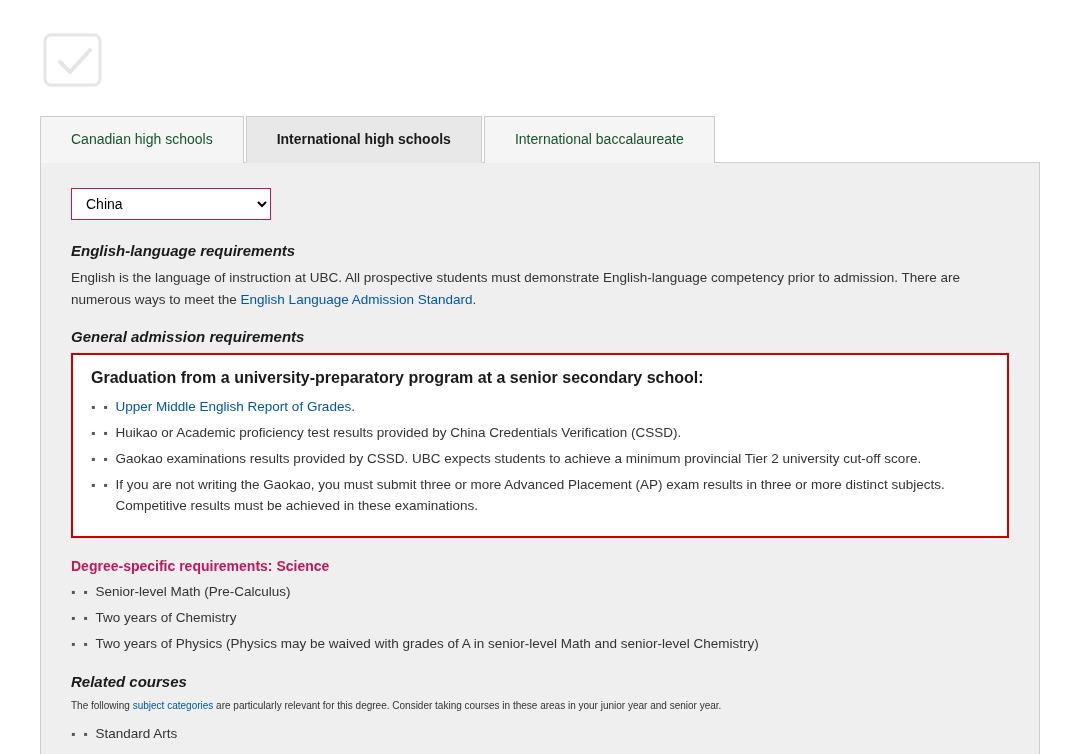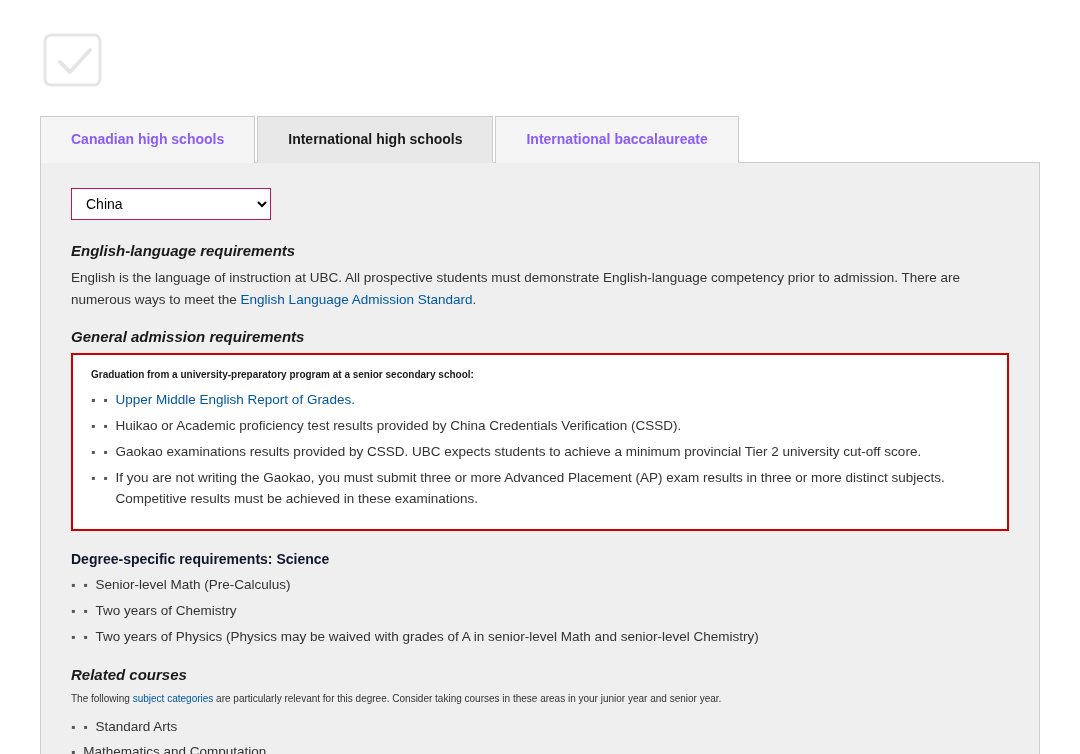--- a/index.html
+++ b/index.html
@@ -59,22 +59,21 @@
 
     .tab.active {
       background: #e8e8e8;
       font-weight: bold;
       color: #1a1a1a;
       border-bottom: 2px solid #e8e8e8;
     }
 
     .tab:not(.active) {
       background: #f5f5f5;
-      color: #8b5cf6;
-      font-weight: bold;
+      color: #14532d;
     }
 
     .content-area {
       background: #efefef;
       border: 1px solid #ccc;
       padding: 25px 30px;
       min-height: 580px;
     }
 
     
@@ -115,21 +114,21 @@
 
     
     .red-box {
       border: 2px solid #cc0000;
       padding: 14px 18px;
       margin-bottom: 20px;
       background: #fff;
     }
 
     .red-box .box-title {
-      font-size: 10px;
+      font-size: 16px;
       font-weight: bold;
       color: #1a1a1a;
       margin-bottom: 10px;
     }
 
     .bullet-list {
       list-style: none;
       padding: 0;
       margin: 0;
     }
@@ -157,21 +156,21 @@
       text-decoration: none;
     }
 
     .degree-section {
       margin-bottom: 18px;
     }
 
     .degree-title {
       font-size: 14px;
       font-weight: normal;
-      color: #0f172a;
+      color: #be185d;
       margin-bottom: 8px;
     }
 
     .degree-title span {
       font-weight: bold;
     }
 
     .related-courses-body {
       font-size: 10px;
       color: #333;

